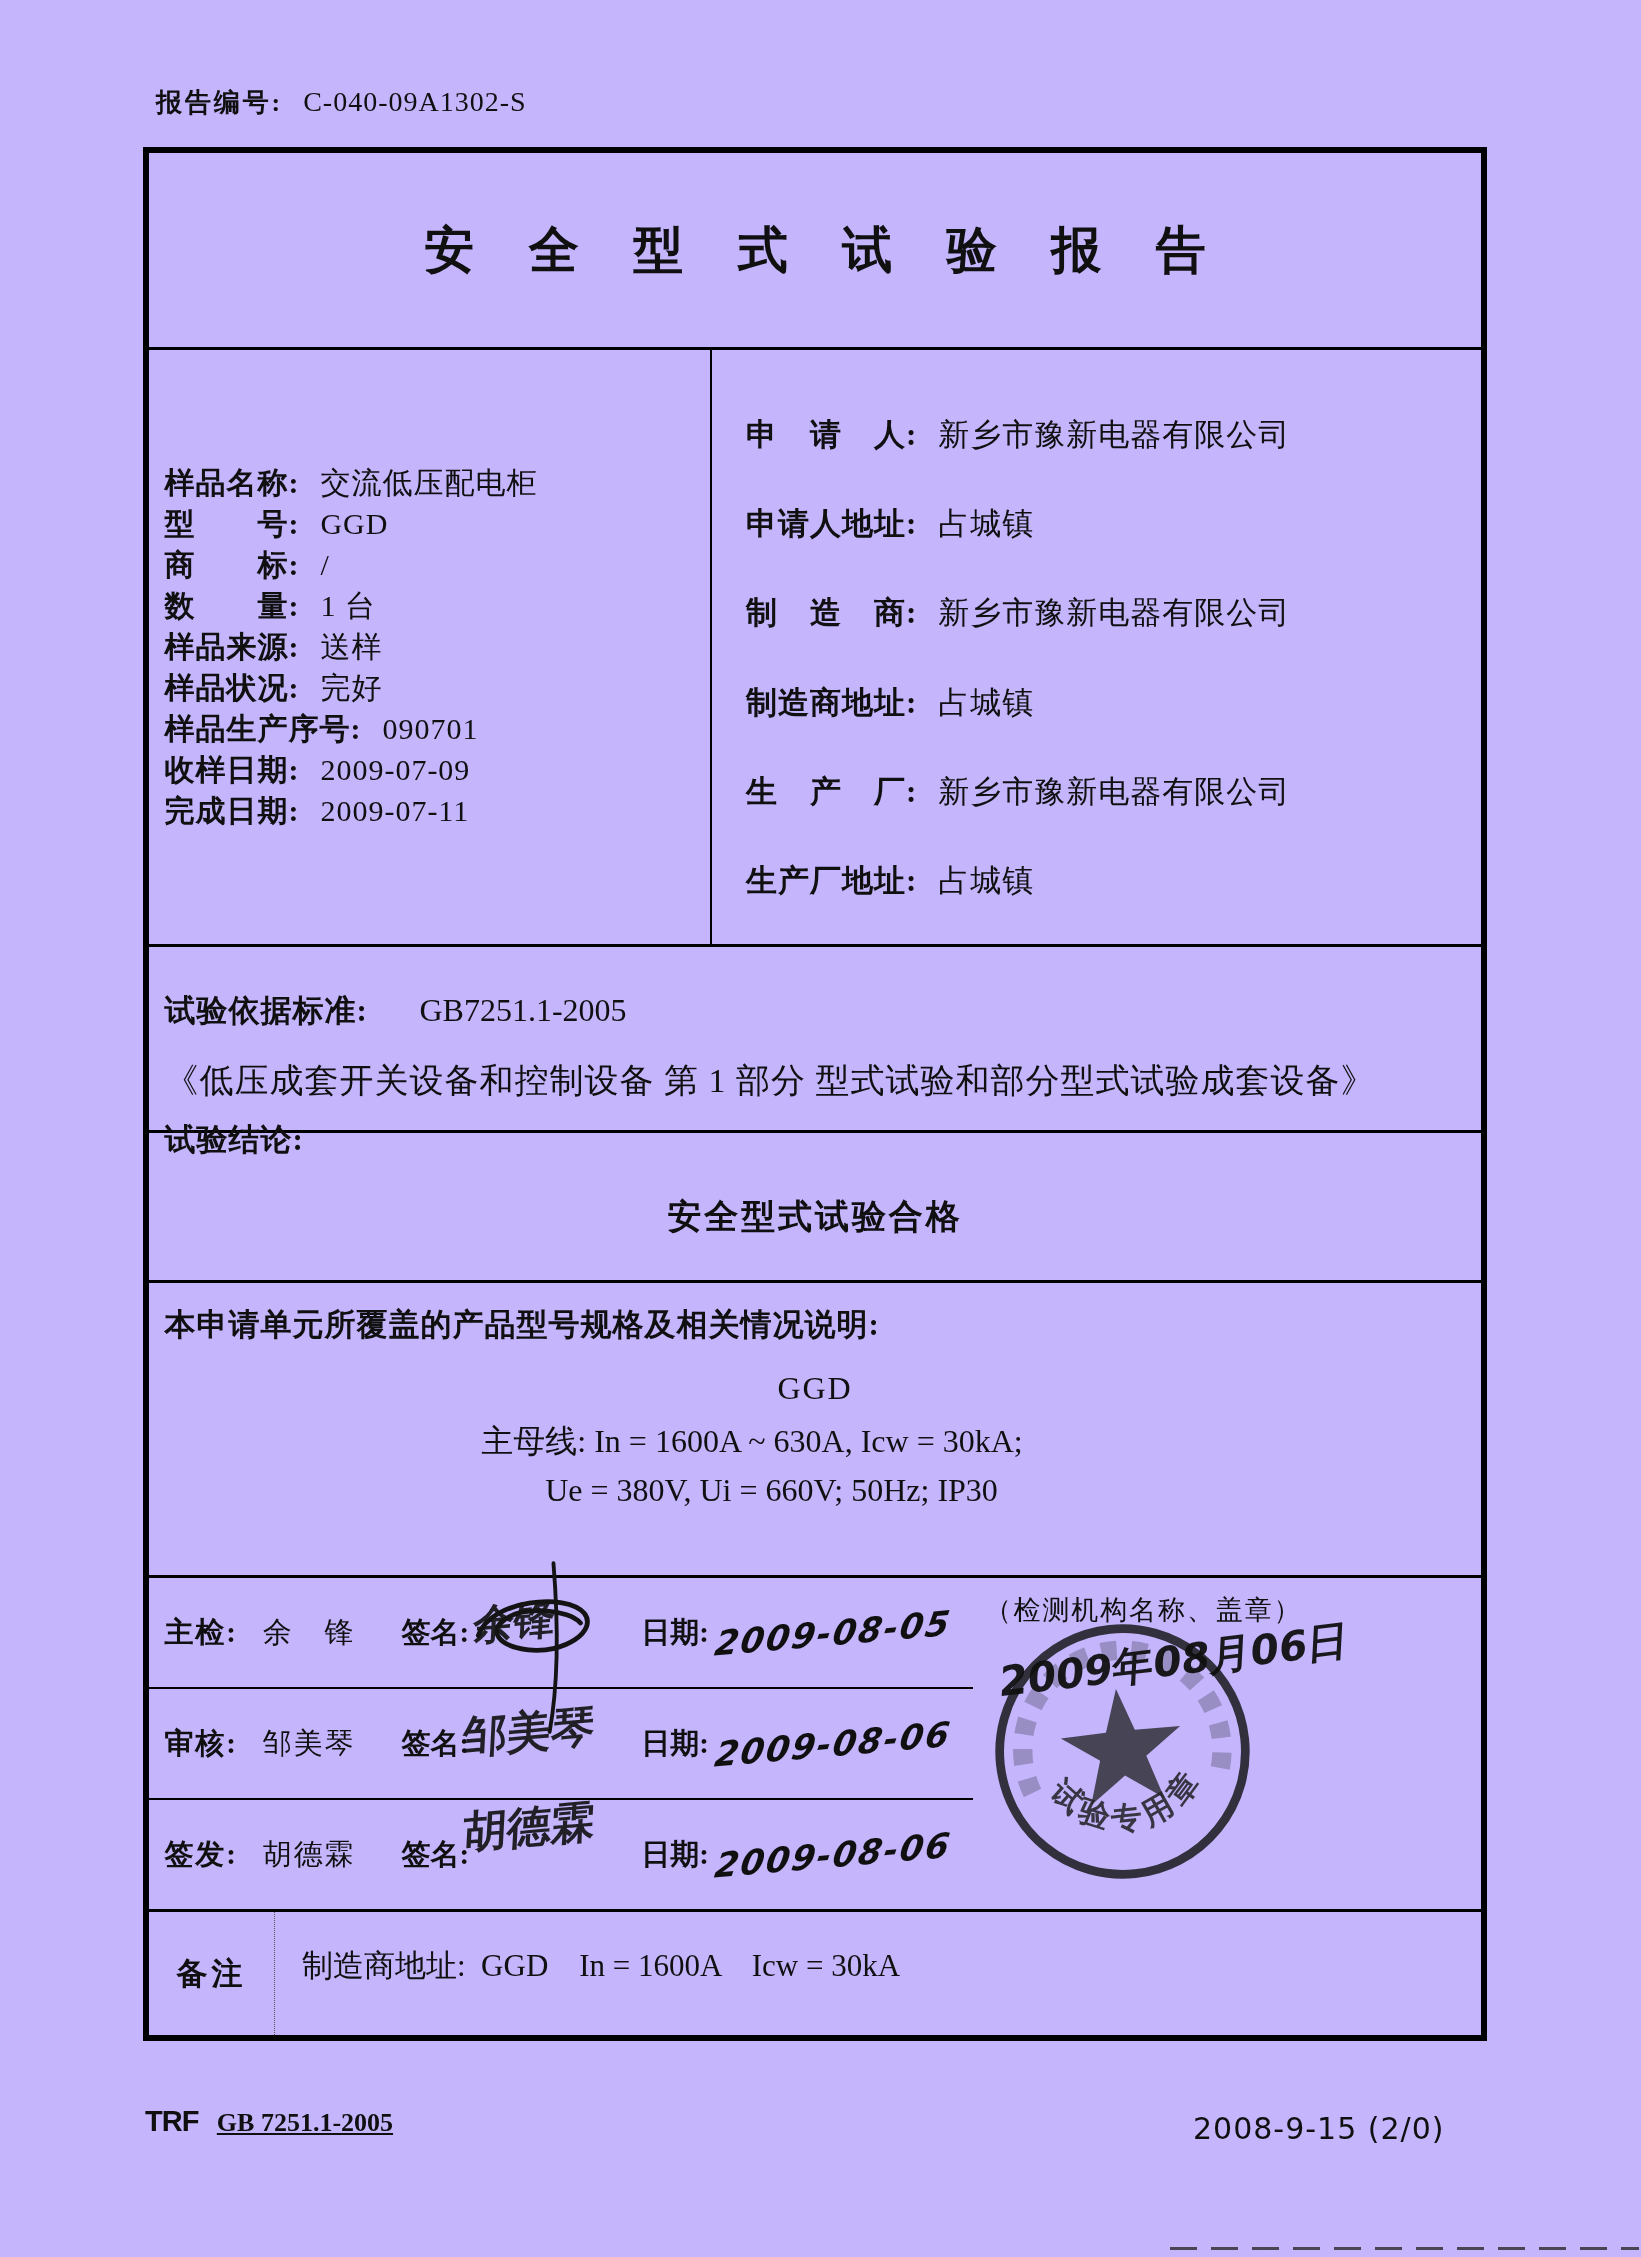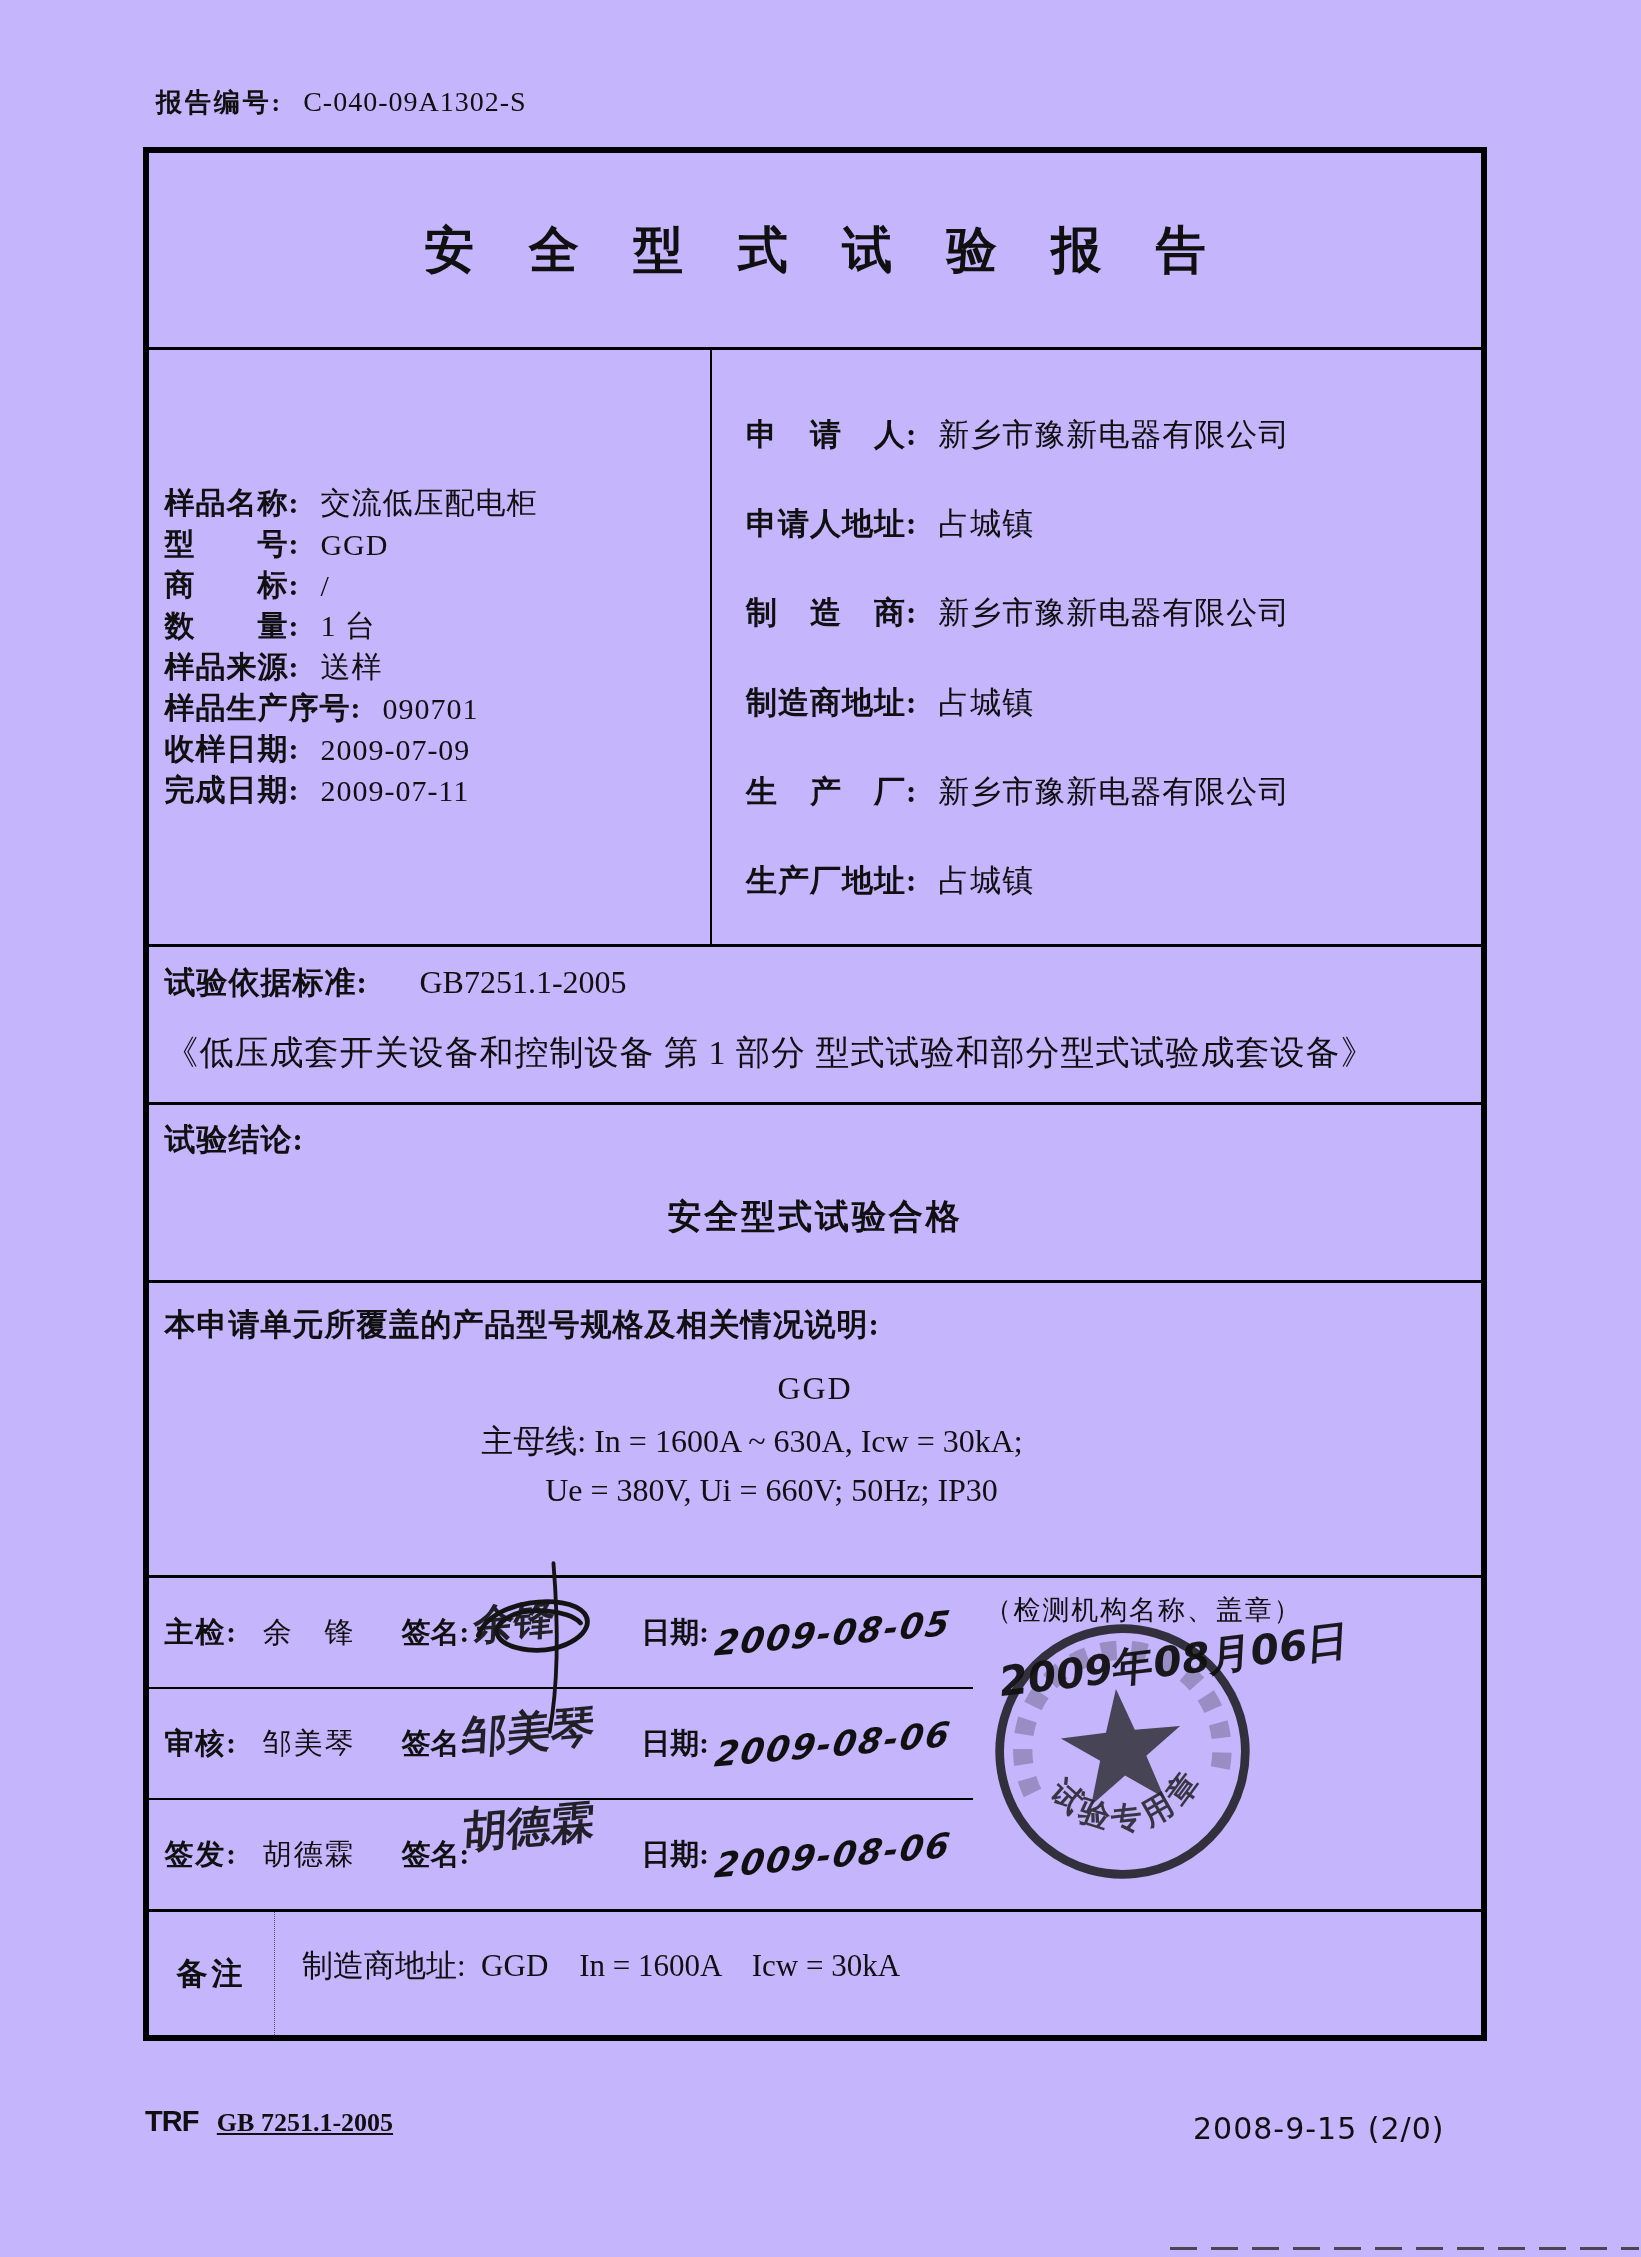--- a/index.html
+++ b/index.html
@@ -37,21 +37,21 @@
   .info-row .lbl { font-weight:600; letter-spacing:1px; }
   .info-row .val { margin-left:21px; letter-spacing:1px; }
   .col-applicant {
     position:absolute; left:566px; top:0; right:0; height:100%;
     display:flex; flex-direction:column; justify-content:space-between;
     padding:64px 0 42px 31px; box-sizing:border-box;
   }
   .col-applicant .info-row { font-size:31px; }
 
   
-  .sec-standard { top:794px; height:158px; border-bottom:3.9px solid #000; padding:15.4px 0 0 15.4px;font-family:Liberation Serif, serif; }
+  .sec-standard { top:822px; height:158px; border-bottom:3.9px solid #000; padding:15.4px 0 0 15.4px;font-family:Liberation Serif, serif; }
   .std-line1 { font-size:31px; white-space:nowrap; }
   .std-line1 .lbl { font-weight:700; letter-spacing:1px; }
   .std-line1 .code { margin-left:44px; font-size:32px; }
   .std-line2 { margin-top:26px; font-size:34px; letter-spacing:1px; white-space:nowrap; font-weight:500; }
 
   
   .sec-conclusion { top:952px; height:178px; border-bottom:3.9px solid #000; }
   .concl-lbl { position:absolute; left:15.4px; top:13.5px; font-size:31px; font-weight:700; letter-spacing:1px; }
   .concl-result { position:absolute; left:0; right:0; top:89px; text-align:center; font-size:34px; letter-spacing:2.9px; font-weight:600; }
 
@@ -143,20 +143,24 @@
         </div>
         <div class="info-row">
           <span class="lbl">数　　量:</span>
           <span class="val">1 台</span>
         </div>
         <div class="info-row">
           <span class="lbl">样品来源:</span>
           <span class="val">送样</span>
         </div>
         <div class="info-row">
+          <span class="lbl">样品状况:</span>
+          <span class="val">完好</span>
+        </div>
+        <div class="info-row">
           <span class="lbl">样品生产序号:</span>
           <span class="val">090701</span>
         </div>
         <div class="info-row">
           <span class="lbl">收样日期:</span>
           <span class="val">2009-07-09</span>
         </div>
         <div class="info-row">
           <span class="lbl">完成日期:</span>
           <span class="val">2009-07-11</span>

